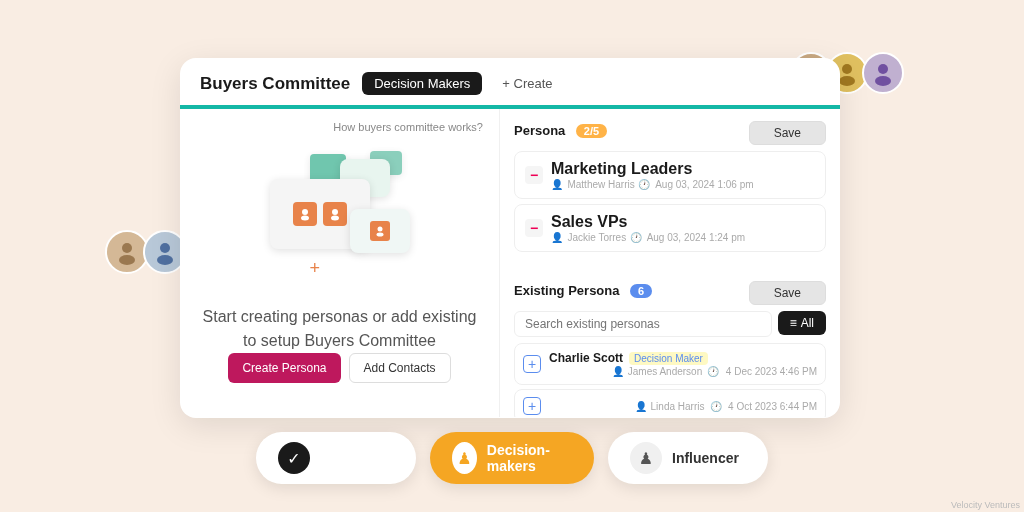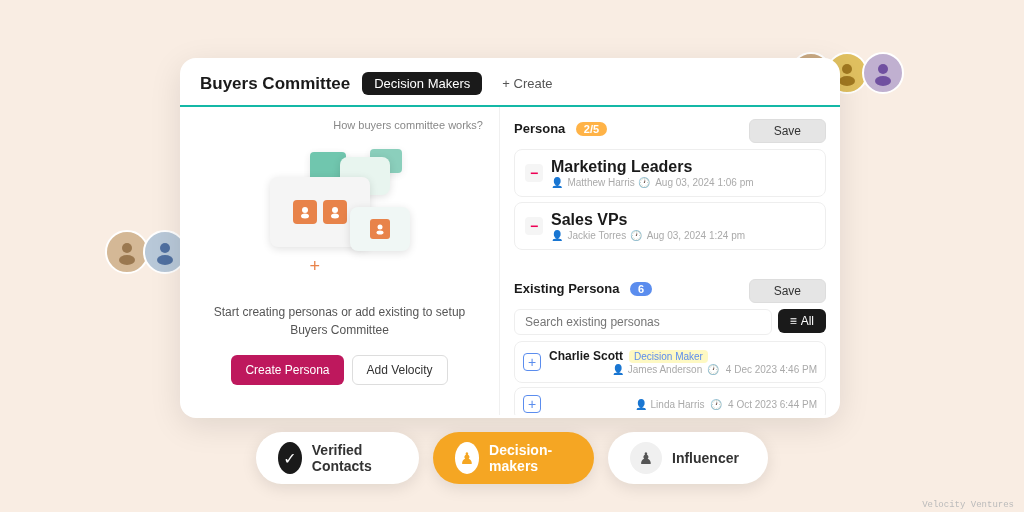--- a/index.html
+++ b/index.html
@@ -56,21 +56,21 @@
       border-radius: 16px;
       box-shadow: 0 8px 32px rgba(0,0,0,0.10);
       overflow: hidden;
     }
 
     
     .card-header {
       display: flex;
       align-items: center;
       padding: 14px 20px 10px 20px;
-      border-bottom: 2px solid #14b8a6;
+      border-bottom: 4px solid #14b8a6;
       gap: 12px;
     }
     .header-title {
       font-size: 17px;
       font-weight: 700;
       color: #1a1a1a;
     }
     .tab-active {
       background: #1a1a1a;
       color: white;
@@ -186,24 +186,23 @@
     .plus-icon-small {
       position: absolute;
       bottom: 10px;
       left: 60px;
       color: #e8834a;
       font-size: 18px;
       font-weight: 300;
     }
 
     .left-desc {
-      font-size: 12px;
+      font-size: 16px;
       color: #555;
       text-align: center;
-      margin-bottom: 16px;
       line-height: 1.5;
     }
     .btn-row {
       display: flex;
       gap: 8px;
     }
     .btn-primary {
       background: #be185d;
       color: white;
       border: none;
@@ -414,24 +413,23 @@
       font-size: 14px;
       font-weight: 600;
     }
     .pill-label-active { color: white; }
     .pill-label-default { color: #333; }
 
     
     .velocity-tag {
       position: absolute;
       bottom: 2px;
-      right: 10px;
+      right: 4px;
       font-size: 9px;
       color: #bbb;
-      font-family: Liberation Mono, monospace;
     }
   </style>
 </head>
 <body>
 
 <div class="top-avatars">
   <div class="avatar-circle" style="background:#c8a882;">
     <svg width="28" height="28" viewBox="0 0 28 28">
         <circle cx="14" cy="10" r="5" fill="#8a6040"></circle>
         <ellipse cx="14" cy="22" rx="8" ry="5" fill="#8a6040"></ellipse>
@@ -512,21 +510,21 @@
                 <ellipse cx="6" cy="9.5" rx="3.5" ry="2"></ellipse>
               </svg>
           </div>
         </div>
         <span class="plus-icon-small">+</span>
       </div>
 
       <p class="left-desc">Start creating personas or add existing to setup Buyers Committee</p>
       <div class="btn-row">
         <button class="btn-primary">Create Persona</button>
-        <button class="btn-secondary">Add Velocity</button>
+        <button class="btn-secondary">Add Contacts</button>
       </div>
     </div>
 
     <div class="right-panel">
 
       <div>
         <div class="section-header">
           <div>
             <span class="section-title">Persona</span>
             <span class="badge">2/5</span>
@@ -612,21 +610,20 @@
     </div>
   </div>
 </div>
 
 <div class="velocity-tag">Velocity Ventures</div>
 
 <div class="bottom-bar">
 
   <div class="bottom-pill">
     <div class="pill-icon pill-icon-check">✓</div>
-    <span class="pill-label pill-label-default">Verified Contacts</span>
   </div>
 
   <div class="bottom-pill bottom-pill-active">
     <div class="pill-icon pill-icon-chess">♟</div>
     <span class="pill-label pill-label-active">Decision-makers</span>
   </div>
 
   <div class="bottom-pill">
     <div class="pill-icon pill-icon-inf">♟</div>
     <span class="pill-label pill-label-default">Influencer</span>

